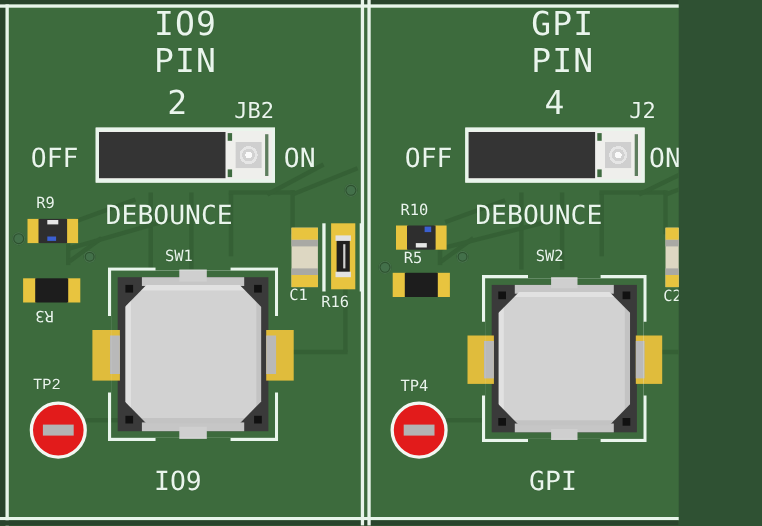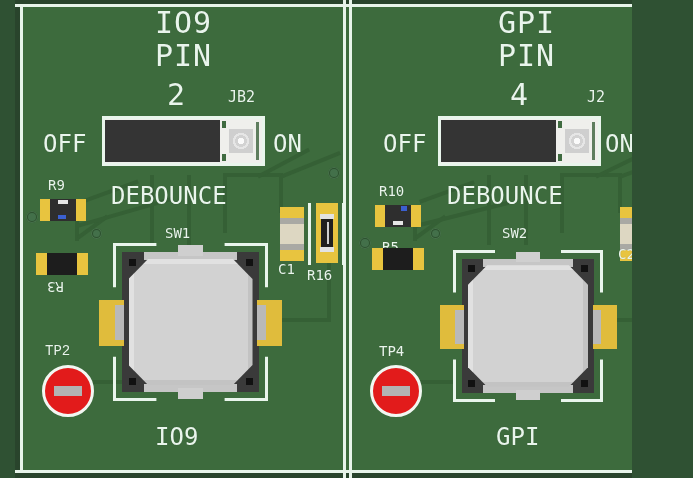--- a/index.html
+++ b/index.html
@@ -1,35 +1,35 @@
 <!DOCTYPE html>
 <html><head>
 <meta charset="utf-8">
 <style>
   html,body{margin:0;padding:0;background:#2f5133;}
   body{width:693px;height:478px;overflow:hidden;font-family:"DejaVu Sans Mono",monospace;}
 
-  #board{position:relative;width:617px;height:478px;background:#3d6b3d;overflow:hidden;margin-left:15px;}
+  #board{position:relative;width:617px;height:478px;background:#3d6b3d;overflow:hidden;}
 
   
   .edge-dark{position:absolute;background:#29442c;}
   .edge-line{position:absolute;background:#e8f4ea;}
   .edge-pale{position:absolute;background:#b9c9b4;}
 
   
   .trace{position:absolute;background:#356035;}
   .via{position:absolute;border-radius:50%;background:#2d512f;box-shadow:0 0 0 1px #47724a inset;}
   .via i{position:absolute;inset:2px;border-radius:50%;background:#43704a;}
 
   
   .silk{position:absolute;color:#e9f5ec;white-space:pre;line-height:1;
         text-shadow:0 0 1px rgba(0,0,0,.25);}
   .silk.big{font-size:30px;letter-spacing:1px;}
   .silk.mid{font-size:24px;letter-spacing:0px;}
-  .silk.sm{font-size:15px;}
+  .silk.sm{font-size:20px;}
   .silk.xs{font-size:14px;}
   .silk.flip{transform:rotate(180deg);transform-origin:center center;}
 
   
   .jumper{position:absolute;border:3px solid #e9f5ec;background:#efefec;box-sizing:border-box;}
   .jumper .body{position:absolute;left:0;top:1px;bottom:1px;width:73%;background:#343434;}
   .jumper .nub{position:absolute;top:2px;width:4px;height:7px;background:#3f6b40;}
   .jumper .padwrap{position:absolute;right:6px;top:0;bottom:0;width:30px;display:flex;align-items:center;justify-content:center;}
   .jumper .pad{width:24px;height:24px;background:
       radial-gradient(#fafafa 0 18%, #d2d2d2 18% 34%, #e6e6e6 34% 48%, #cfcfcf 48% 100%);
@@ -254,34 +254,34 @@
 
   <div class="silk xs" style="left:364px;top:184px;">R10</div>
   <div class="chip marked" style="left:360px;top:205px;width:46px;height:22px;">
     <div class="cap-end l"></div>
     <div class="cap-end r"></div>
     <div class="bod"></div>
     <div class="mk" style="left:40%;bottom:2px;width:20%;height:4px;"></div>
     <div class="mk blue" style="left:56%;top:1px;width:14%;height:5px;"></div>
   </div>
 
-  <div class="silk xs" style="left:367px;top:240px;">R5</div>
+  <div class="silk xs" style="left:367px;top:228px;">R5</div>
   <div class="chip" style="left:357px;top:248px;width:52px;height:22px;">
     <div class="cap-end l"></div>
     <div class="cap-end r"></div>
     <div class="bod"></div>
   </div>
 
   <div class="vcap" style="left:605px;top:207px;width:24px;height:54px;">
     <div class="e t"></div>
     <div class="e b"></div>
     <div class="g" style="top:21%;"></div>
     <div class="g" style="bottom:21%;"></div>
   </div>
-  <div class="silk xs" style="left:603px;top:247px;">C2</div>
+  <div class="silk xs" style="left:603px;top:263px;">C2</div>
 
   <div class="silkbar" style="left:635px;top:203px;width:3px;height:62px;"></div>
   <div class="silkbar" style="left:668px;top:203px;width:3px;height:62px;"></div>
   <div class="vres" style="left:643px;top:203px;width:22px;height:60px;">
     <div class="rb"></div>
     <div class="rc t"></div>
     <div class="rc b"></div>
     <div class="rl"></div>
   </div>
   <div class="silk xs" style="left:633px;top:268px;">R17</div>

